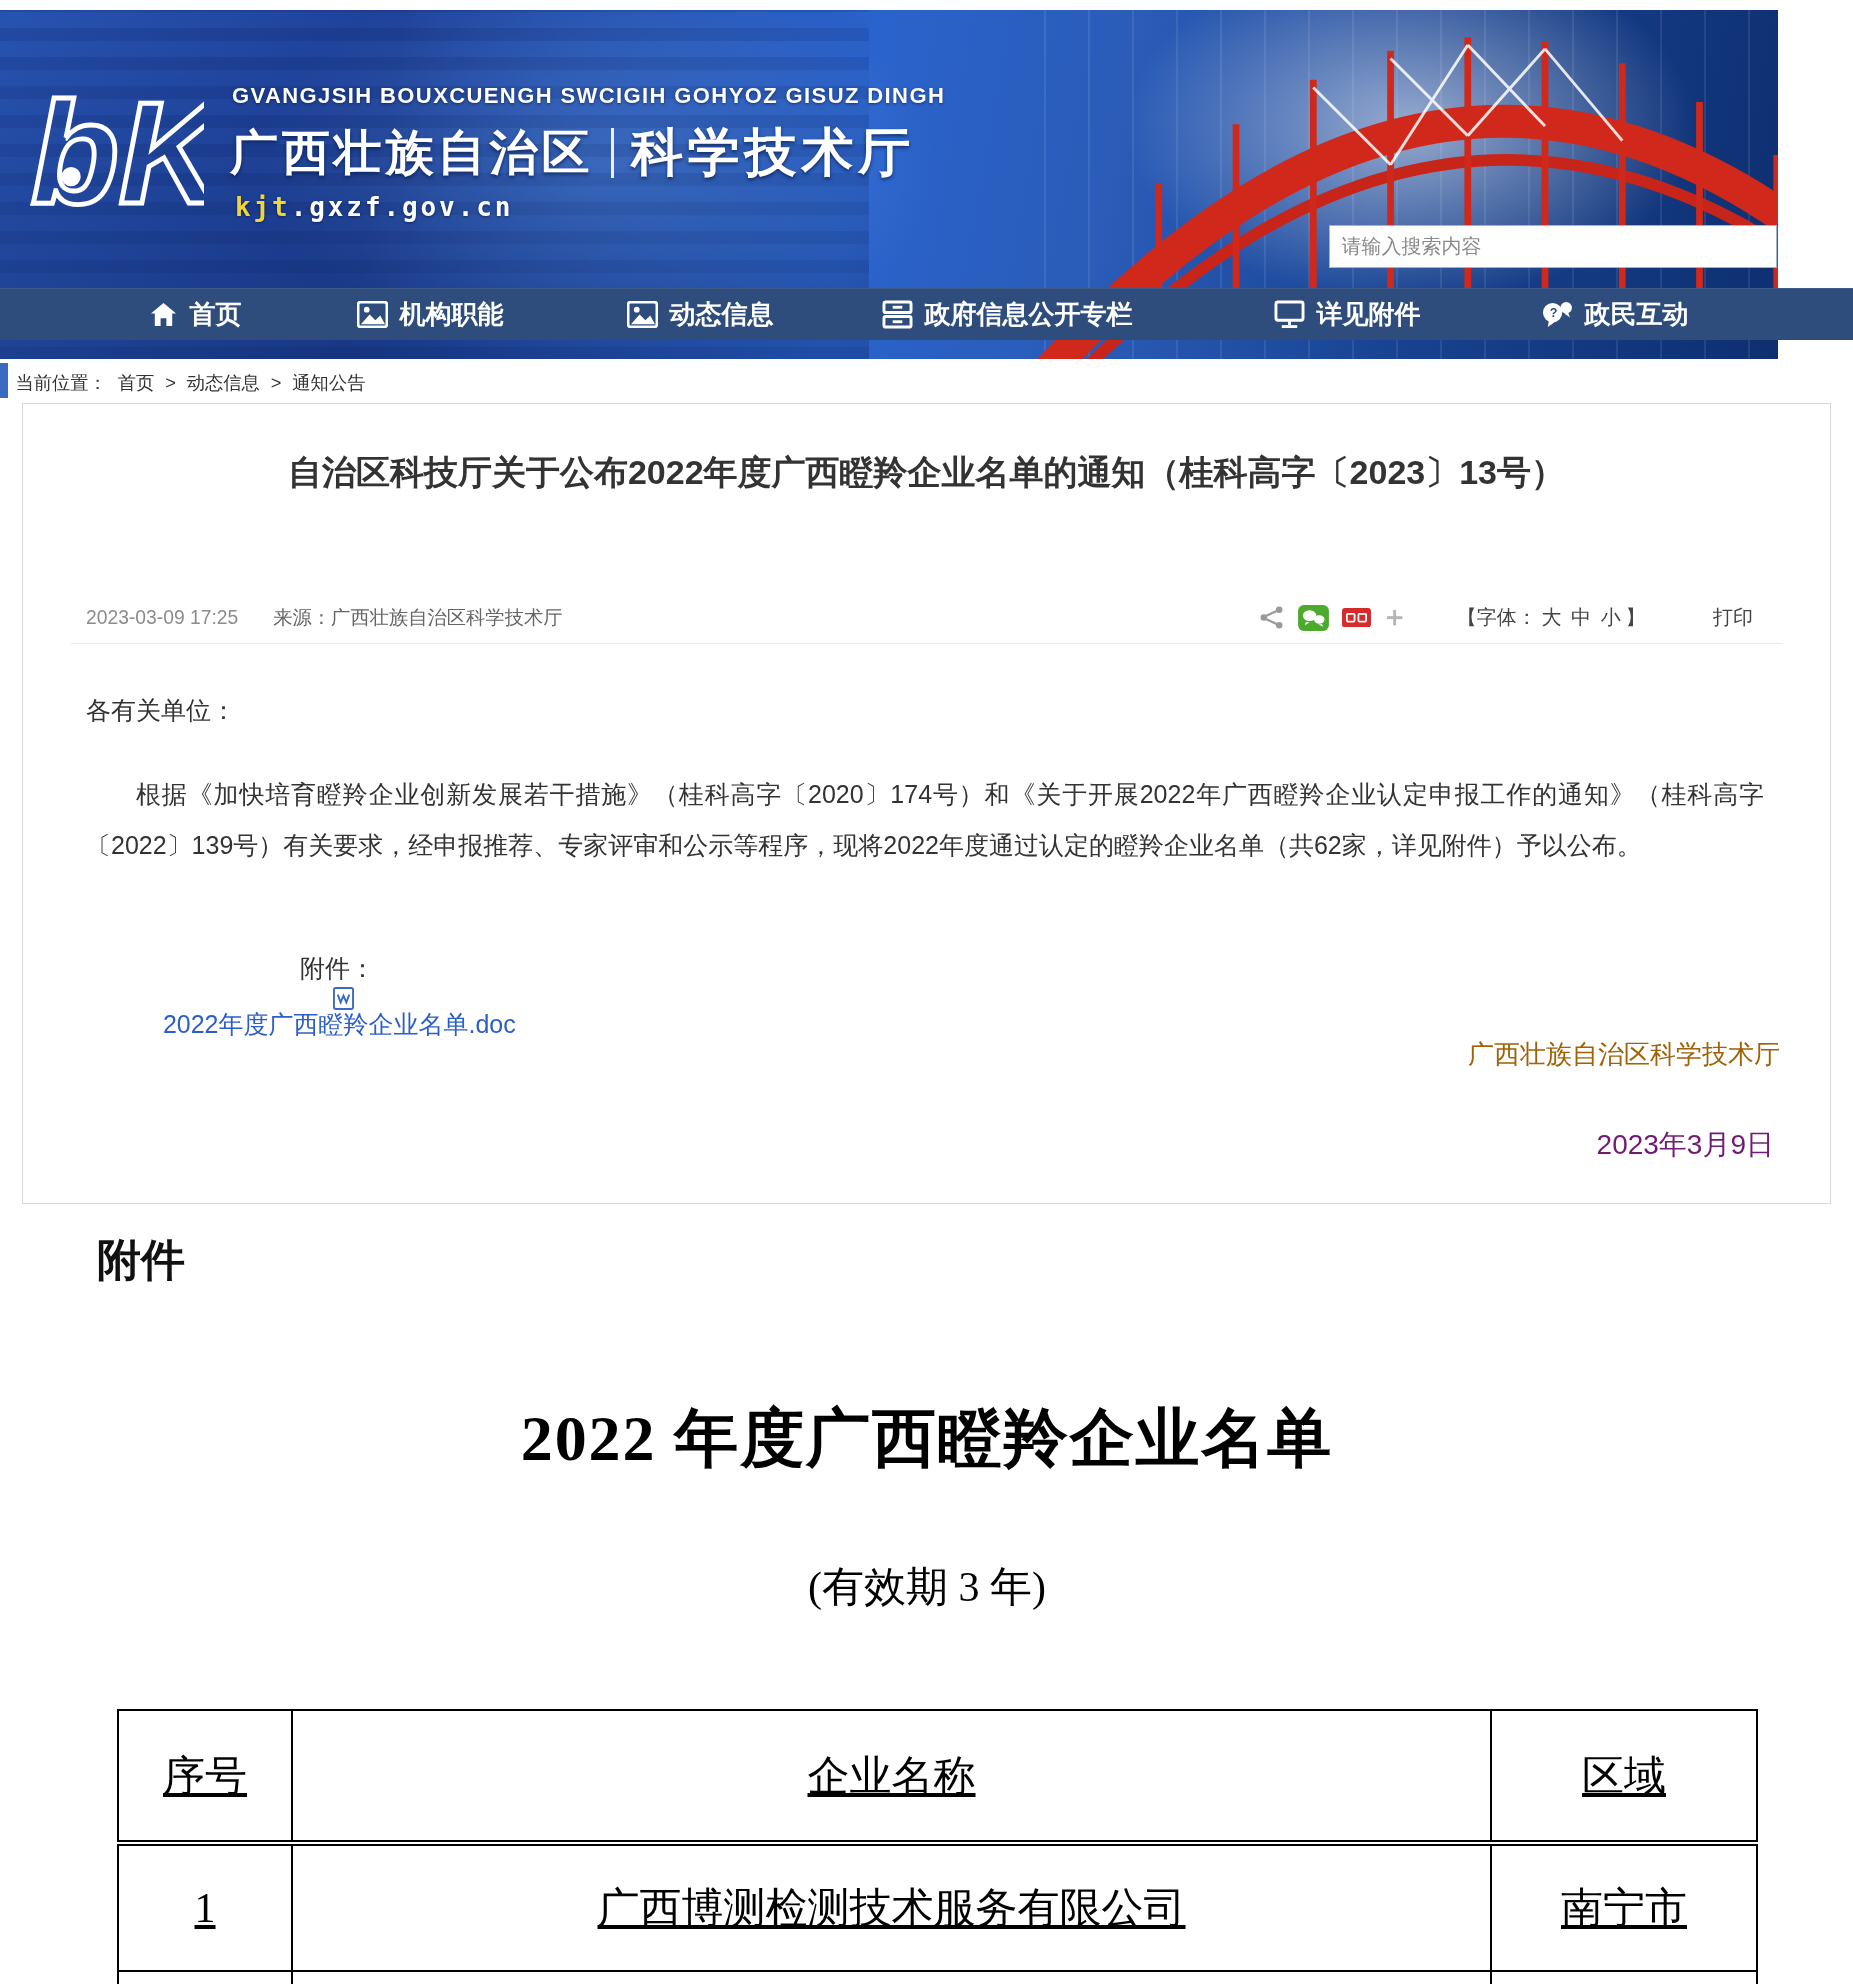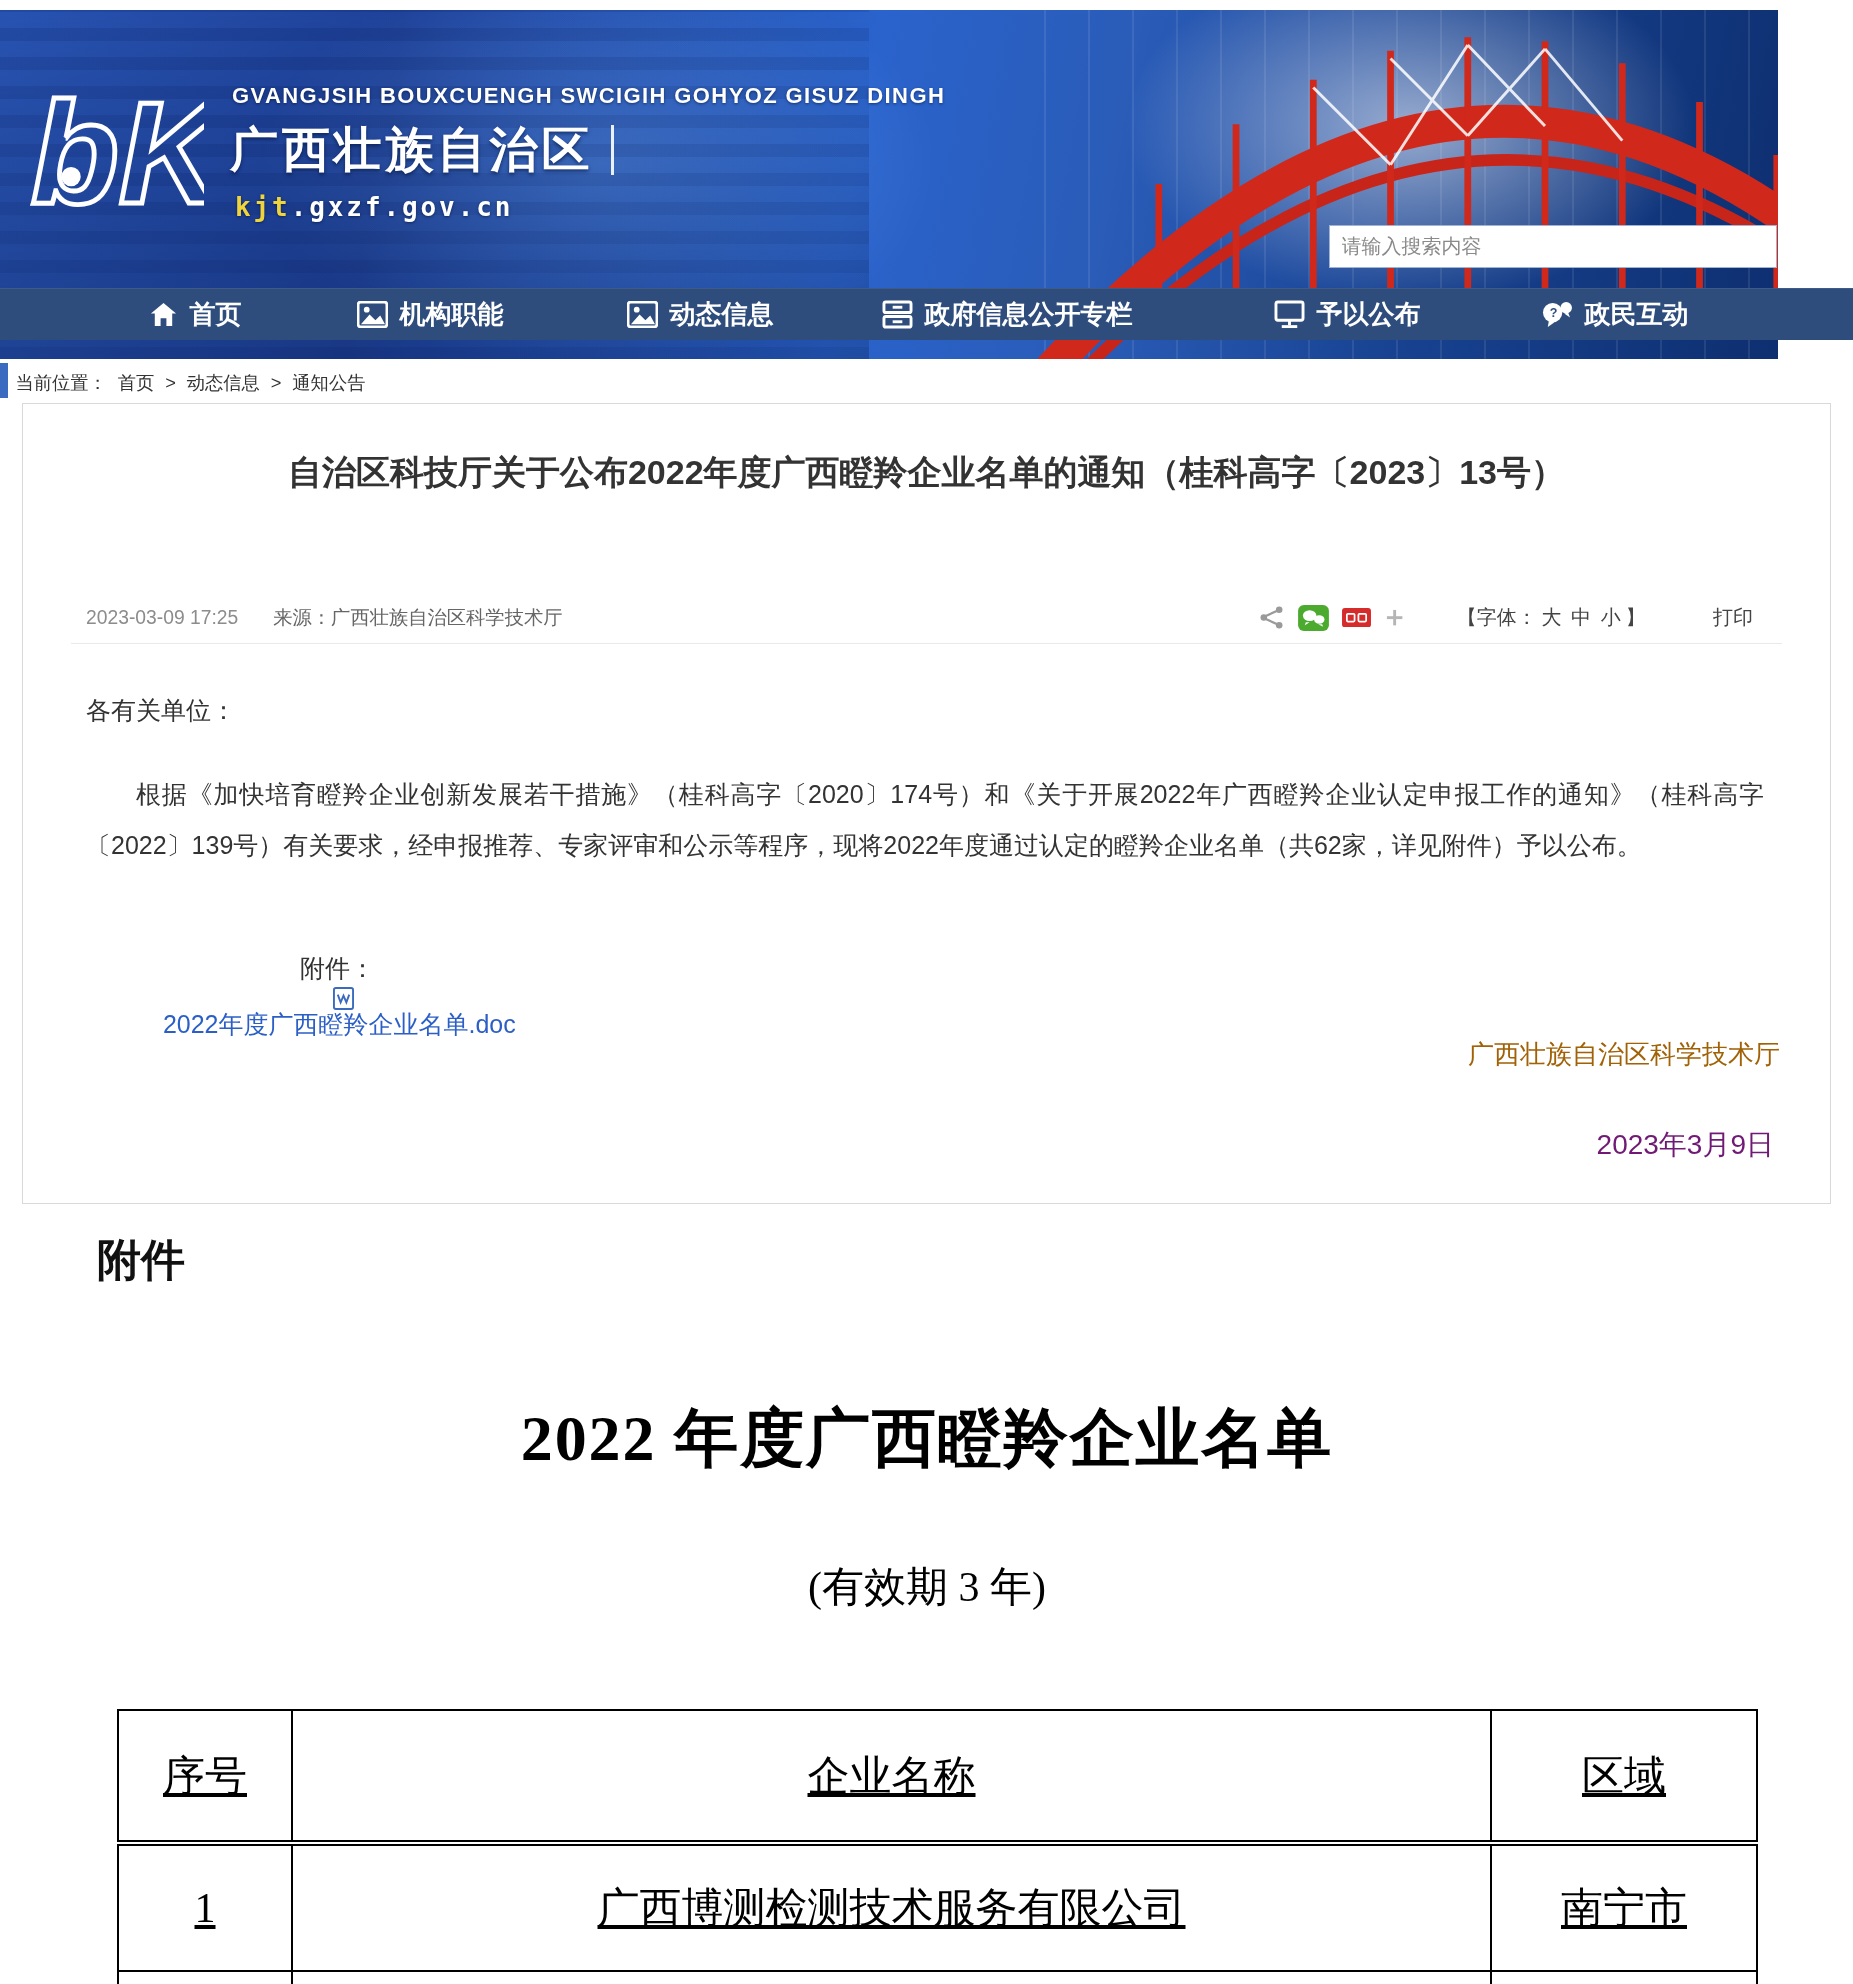--- a/index.html
+++ b/index.html
@@ -164,20 +164,21 @@
   <svg class="logo-svg" viewBox="0 0 190 190">
     <text x="10" y="145" font-size="150" font-style="italic" font-weight="bold" fill="none" stroke="#ffffff" stroke-width="5">bK</text>
     <circle cx="52" cy="118" r="10" fill="#ffffff"></circle>
   </svg>
 
   <div class="zhuang">GVANGJSIH BOUXCUENGH SWCIGIH GOHYOZ GISUZ DINGH</div>
 
   <div class="org-line">
     <span class="org-name">广西壮族自治区</span>
     <span class="org-divider"></span>
+    <span class="dept-name">科学技术厅</span>
   </div>
 
   <div class="site-url"><span class="url-prefix">kjt</span><span>.gxzf.gov.cn</span></div>
 
   <div class="search-box">
     <input type="text" placeholder="请输入搜索内容" style="">
   </div>
   <div class="search-btn">
     <svg width="35" height="35" viewBox="0 0 36 36">
       <circle cx="15" cy="15" r="10" fill="none" stroke="#ffffff" stroke-width="4"></circle>
@@ -217,21 +218,21 @@
       <line x1="11" y1="22.5" x2="21" y2="22.5" stroke="#ffffff" stroke-width="3"></line>
     </svg>
     <span>政府信息公开专栏</span>
   </div>
   <div class="nav-item" style="left:1274px">
     <svg width="31" height="29" viewBox="0 0 32 30">
       <rect x="2" y="2" width="28" height="19" rx="2" fill="none" stroke="#ffffff" stroke-width="3"></rect>
       <line x1="16" y1="21" x2="16" y2="26" stroke="#ffffff" stroke-width="3"></line>
       <line x1="8" y1="27.5" x2="24" y2="27.5" stroke="#ffffff" stroke-width="3"></line>
     </svg>
-    <span>予以公布</span>
+    <span>详见附件</span>
   </div>
   <div class="nav-item" style="left:1540px">
     <svg width="33" height="29" viewBox="0 0 34 30" style="font-size:27px">
       <circle cx="13" cy="13" r="10" fill="#ffffff"></circle>
       <path d="M9 22 L8 28 L15 23 Z" fill="#ffffff"></path>
       <circle cx="27" cy="8" r="6" fill="#ffffff"></circle>
       <path d="M29 13 L31 18 L25 14 Z" fill="#ffffff"></path>
       <text x="10" y="18" font-size="13" font-weight="bold" fill="#2e4d7c">?</text>
     </svg>
     <span>政民互动</span>

